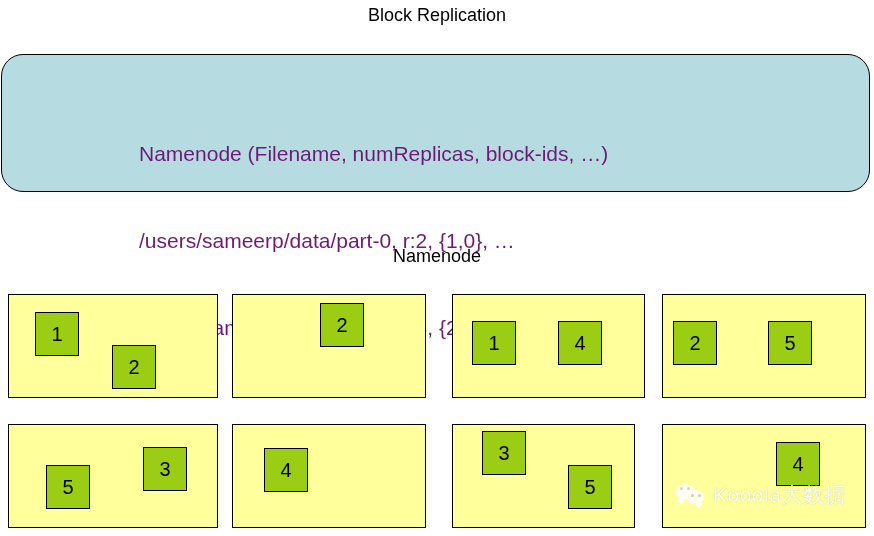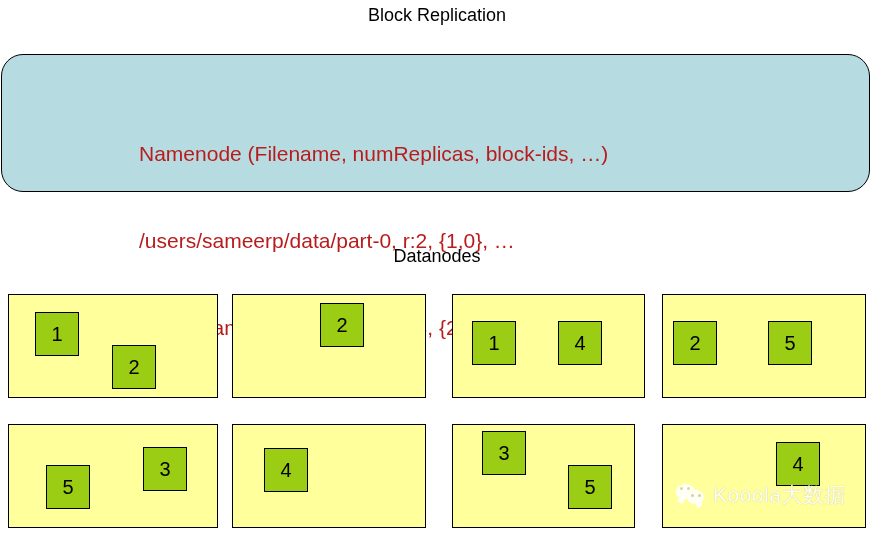--- a/index.html
+++ b/index.html
@@ -50,21 +50,21 @@
     border: 1.6px solid #000000;
     border-radius: 22px;
     box-sizing: border-box;
   }
   #namenode-text {
     position: absolute;
     left: 137px;
     top: 26px;
     font-size: 21px;
     line-height: 29px;
-    color: #b91c1c;
+    color: #701a75;
     white-space: pre;
   }
   .nn-line {
     display: block;
     white-space: pre;
   }
 
   
   .datanode {
     position: absolute;
@@ -163,21 +163,21 @@
   <div class="title" id="block-replication-title">Block Replication</div>
 
   <div id="namenode-panel">
     <div id="namenode-text">
       <span class="nn-line">Namenode (Filename, numReplicas, block-ids, …)</span>
       <span class="nn-line">/users/sameerp/data/part-0, r:2, {1,0}, …</span>
       <span class="nn-line">/users/sameerp/data/part-1, r:3, {2,4,5}, …</span>
     </div>
   </div>
 
-  <div class="title" id="datanodes-title">Datanodes</div>
+  <div class="title" id="datanodes-title">Namenode</div>
 
   <div id="datanode-layer">
       <div class="datanode" style="left: 8px; top: 294px; width: 210px; height: 104px;"></div>
       <div class="block" style="left: 35px; top: 312px;">1</div>
       <div class="block" style="left: 112px; top: 345px;">2</div>
       <div class="datanode" style="left: 232px; top: 294px; width: 194px; height: 104px;"></div>
       <div class="block" style="left: 320px; top: 303px;">2</div>
       <div class="datanode" style="left: 452px; top: 294px; width: 193px; height: 104px;"></div>
       <div class="block" style="left: 472px; top: 321px;">1</div>
       <div class="block" style="left: 558px; top: 321px;">4</div>

